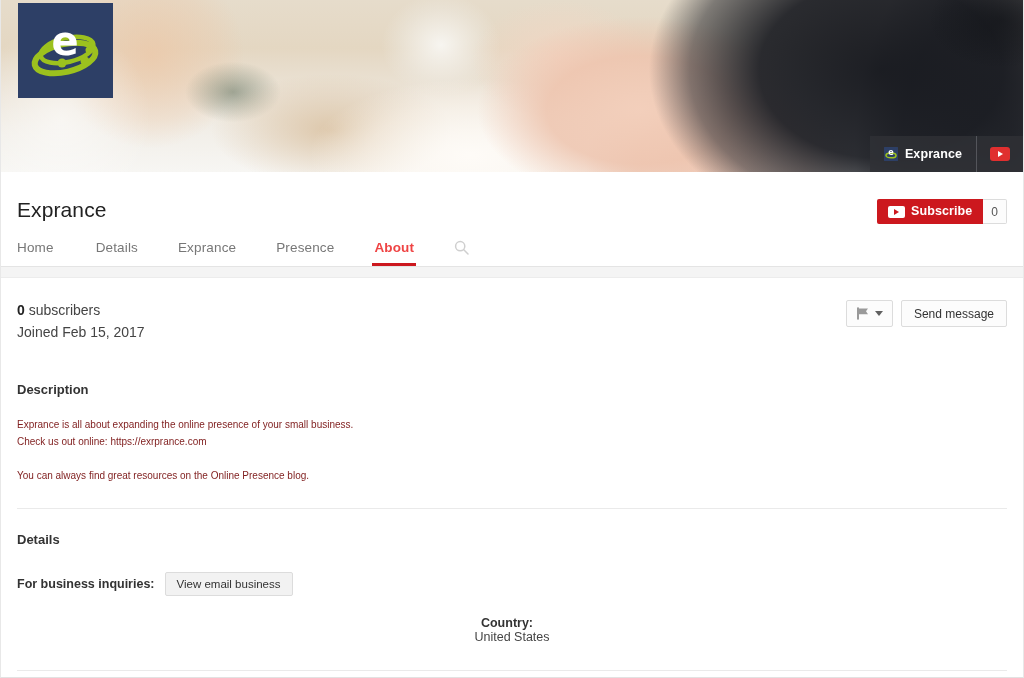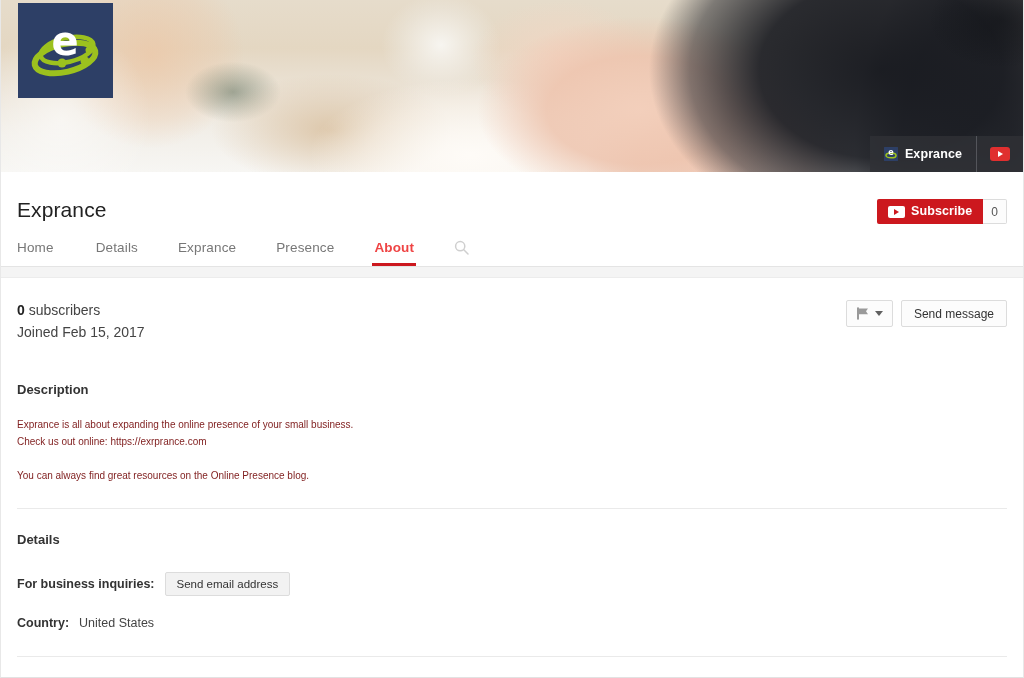--- a/index.html
+++ b/index.html
@@ -318,21 +318,21 @@
   .email-btn {
     background: #f2f2f2;
     border: 1px solid #dcdcdc;
     border-radius: 2px;
     font-size: 11.5px;
     color: #333;
     padding: 5px 11px;
     cursor: pointer;
     font-family: inherit;
   }
-  .country-row { margin-top: 20px; }
+  .country-row { margin-top: 20px; flex-direction: column; }
   .country-val { color: #444; }
 </style>
 </head>
 <body>
 
 <div class="page">
 
   <div class="banner">
     <div class="banner-photo"></div>
 
@@ -429,21 +429,21 @@
 Check us out online: https://exrprance.com</p>
       <p>You can always find great resources on the Online Presence blog.</p>
     </div>
 
     <div class="divider"></div>
 
     <div class="section-head" style="margin-top:23px;">Details</div>
 
     <div class="detail-row">
       <span class="detail-label">For business inquiries:</span>
-      <button class="email-btn">Send email address</button>
+      <button class="email-btn">View email business</button>
     </div>
 
     <div class="detail-row country-row">
       <span class="detail-label">Country:</span>
       <span class="country-val">United States</span>
     </div>
 
     <div class="divider" style="margin-top:26px;"></div>
 
   </div>

